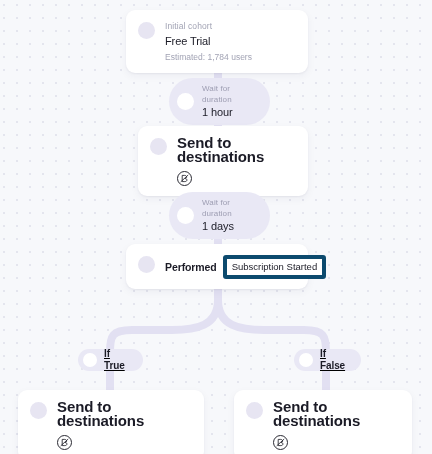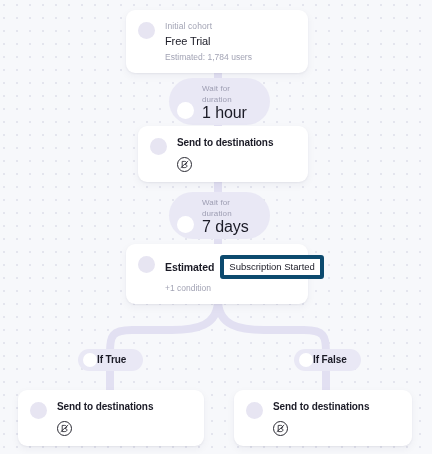--- a/index.html
+++ b/index.html
@@ -83,21 +83,21 @@
 
   .subtext {
     font-size: 8.5px;
     color: #a2a3b4;
     line-height: 12px;
     margin: 3px 0 0 0;
   }
 
   
   .dest-title {
-    font-size: 10px;
+    font-size: 15px;
     font-weight: bold;
     color: #1b1b26;
     line-height: 14px;
     margin: 0;
     letter-spacing: -0.1px;
   }
 
   .logo-row {
     margin-top: 7px;
     display: flex;
@@ -117,21 +117,21 @@
   }
 
   .logo-chip svg { display: block; }
 
   
   .pill {
     background: #e9e8f5;
     border-radius: 999px;
     padding: 5px 16px 6px 8px;
     display: flex;
-    align-items: flex-end;
+    align-items: center;
     gap: 8px;
     box-sizing: border-box;
   }
 
   .pill-dot {
     width: 17px;
     height: 17px;
     border-radius: 50%;
     background: #ffffff;
     flex: 0 0 auto;
@@ -140,33 +140,35 @@
   .pill-body { min-width: 0; }
 
   .pill .eyebrow {
     font-size: 8px;
     color: #9d9db2;
     margin-bottom: 1px;
     line-height: 11px;
   }
 
   .pill .title {
-    font-size: 16px;
+    font-size: 11px;
     line-height: 13px;
   }
 
   
   .branch-pill {
     background: #e9e8f5;
     border-radius: 999px;
     height: 22px;
     display: flex;
     align-items: center;
+    gap: 7px;
     padding: 0 14px 0 5px;
     box-sizing: border-box;
+    text-decoration: underline;
   }
 
   .branch-dot {
     width: 14px;
     height: 14px;
     border-radius: 50%;
     background: #ffffff;
     flex: 0 0 auto;
   }
 
@@ -262,32 +264,31 @@
           </svg>
         </span>
       </div>
     </div>
   </div>
 
   <div class="node pill" style="left:169px; top:192px; width:101px;">
     <div class="pill-dot"></div>
     <div class="pill-body">
       <p class="eyebrow">Wait for duration</p>
-      <p class="title">7 days</p>
+      <p class="title">1 days</p>
     </div>
   </div>
 
   <div class="node card" style="left:126px; top:244px; width:182px;">
     <div class="avatar"></div>
     <div class="card-body">
       <div class="cond-row">
-        <span class="cond-verb">Estimated</span>
+        <span class="cond-verb">Performed</span>
         <span class="cond-chip">Subscription Started</span>
       </div>
-      <p class="subtext">+1 condition</p>
     </div>
   </div>
 
   <div class="node branch-pill" style="left:78px; top:349px; width:65px;">
     <div class="branch-dot"></div>
     <span class="branch-label">If True</span>
   </div>
 
   <div class="node branch-pill" style="left:294px; top:349px; width:67px;align-items:center;">
     <div class="branch-dot"></div>

